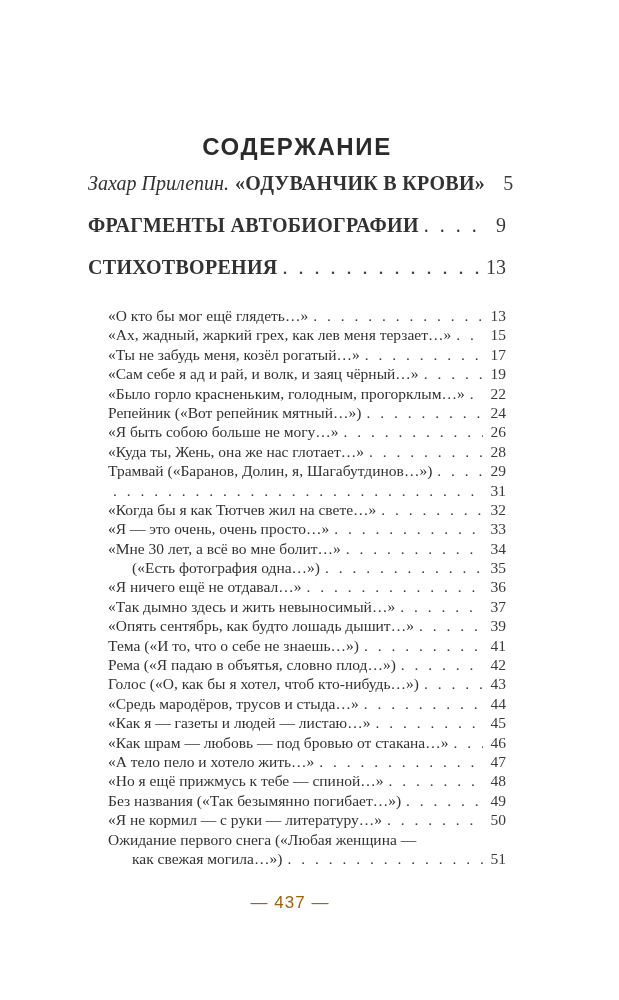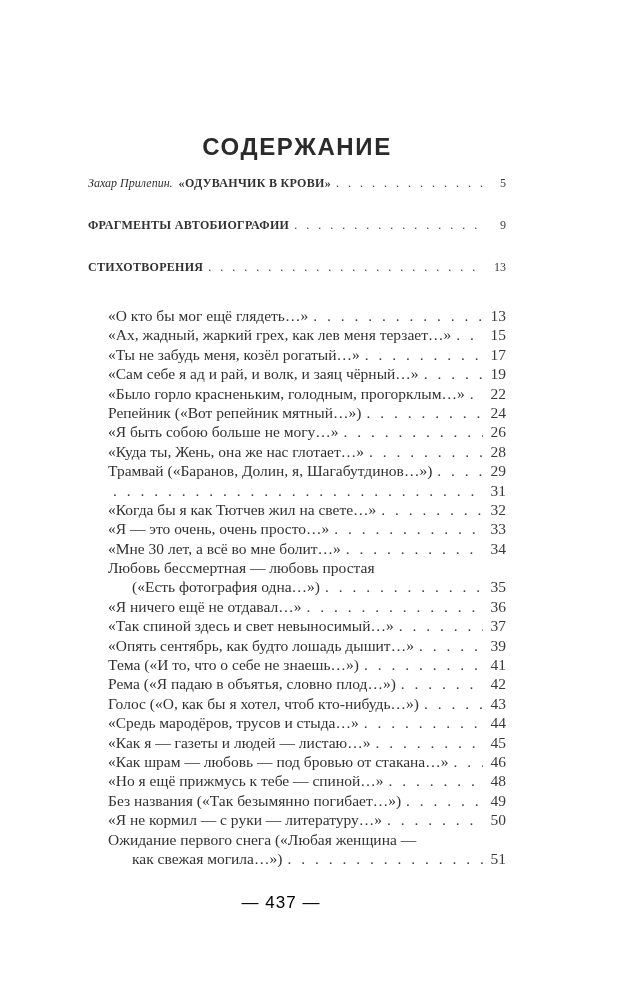--- a/index.html
+++ b/index.html
@@ -27,21 +27,21 @@
     font-size: 24px;
     line-height: 22px;
     letter-spacing: 1.6px;
     color: #2b2b2b;
     text-align: center;
     margin: 0 0 17px 0;
   }
   .sections .section-row {
     display: flex;
     align-items: baseline;
-    font-size: 12px;
+    font-size: 20px;
     line-height: 17px;
     margin-bottom: 25px;
     white-space: nowrap;
     justify-content: space-between;
   }
   .sections .section-row:last-child {
     margin-bottom: 30px;
   }
   .section-row .author {
     font-style: italic;
@@ -77,29 +77,29 @@
     content: ". . . . . . . . . . . . . . . . . . . . . . . . . . . . . . . . . . . . . . . . . . . . . . . . . .";
   }
   .pg {
     min-width: 18px;
     text-align: right;
     white-space: nowrap;
     color: #3a3a3a;
   }
   .footer {
     position: absolute;
-    left: 72px;
+    left: 81px;
     top: 893px;
     width: 418px;
     text-align: center;
     font-family: "Liberation Sans", sans-serif;
     font-weight: 400;
     font-size: 17px;
     letter-spacing: 1px;
-    color: #000000;
+    color: #a16207;
   }
 </style>
 </head>
 <body>
 
 <div class="content">
   <h1 class="doc-title">СОДЕРЖАНИЕ</h1>
   <div class="sections">
       <div class="section-row">
         <span class="author">Захар Прилепин.</span>
@@ -176,35 +176,32 @@
       <div class="entry-line">
         <span class="t">«Я — это очень, очень просто…»</span>
         <span class="dots"></span>
         <span class="pg">33</span>
       </div>
       <div class="entry-line">
         <span class="t">«Мне 30 лет, а всё во мне болит…»</span>
         <span class="dots"></span>
         <span class="pg">34</span>
       </div>
-      <div class="entry-line">
-        <span class="t">Любовь бессмертная — любовь простая</span>
-      </div>
       <div class="entry-line wrap">
         <span class="t">(«Есть фотография одна…»)</span>
         <span class="dots"></span>
         <span class="pg">35</span>
       </div>
       <div class="entry-line">
         <span class="t">«Я ничего ещё не отдавал…»</span>
         <span class="dots"></span>
         <span class="pg">36</span>
       </div>
       <div class="entry-line">
-        <span class="t">«Так спиной здесь и свет невыносимый…»</span>
+        <span class="t">«Так дымно здесь и жить невыносимый…»</span>
         <span class="dots"></span>
         <span class="pg">37</span>
       </div>
       <div class="entry-line">
         <span class="t">«Опять сентябрь, как будто лошадь дышит…»</span>
         <span class="dots"></span>
         <span class="pg">39</span>
       </div>
       <div class="entry-line">
         <span class="t">Тема («И то, что о себе не знаешь…»)</span>
@@ -228,20 +225,25 @@
       </div>
       <div class="entry-line">
         <span class="t">«Как я — газеты и людей — листаю…»</span>
         <span class="dots"></span>
         <span class="pg">45</span>
       </div>
       <div class="entry-line">
         <span class="t">«Как шрам — любовь — под бровью от стакана…»</span>
         <span class="dots"></span>
         <span class="pg">46</span>
+      </div>
+      <div class="entry-line">
+        <span class="t">«А тело пело и хотело жить…»</span>
+        <span class="dots"></span>
+        <span class="pg">47</span>
       </div>
       <div class="entry-line">
         <span class="t">«Но я ещё прижмусь к тебе — спиной…»</span>
         <span class="dots"></span>
         <span class="pg">48</span>
       </div>
       <div class="entry-line">
         <span class="t">Без названия («Так безымянно погибает…»)</span>
         <span class="dots"></span>
         <span class="pg">49</span>

